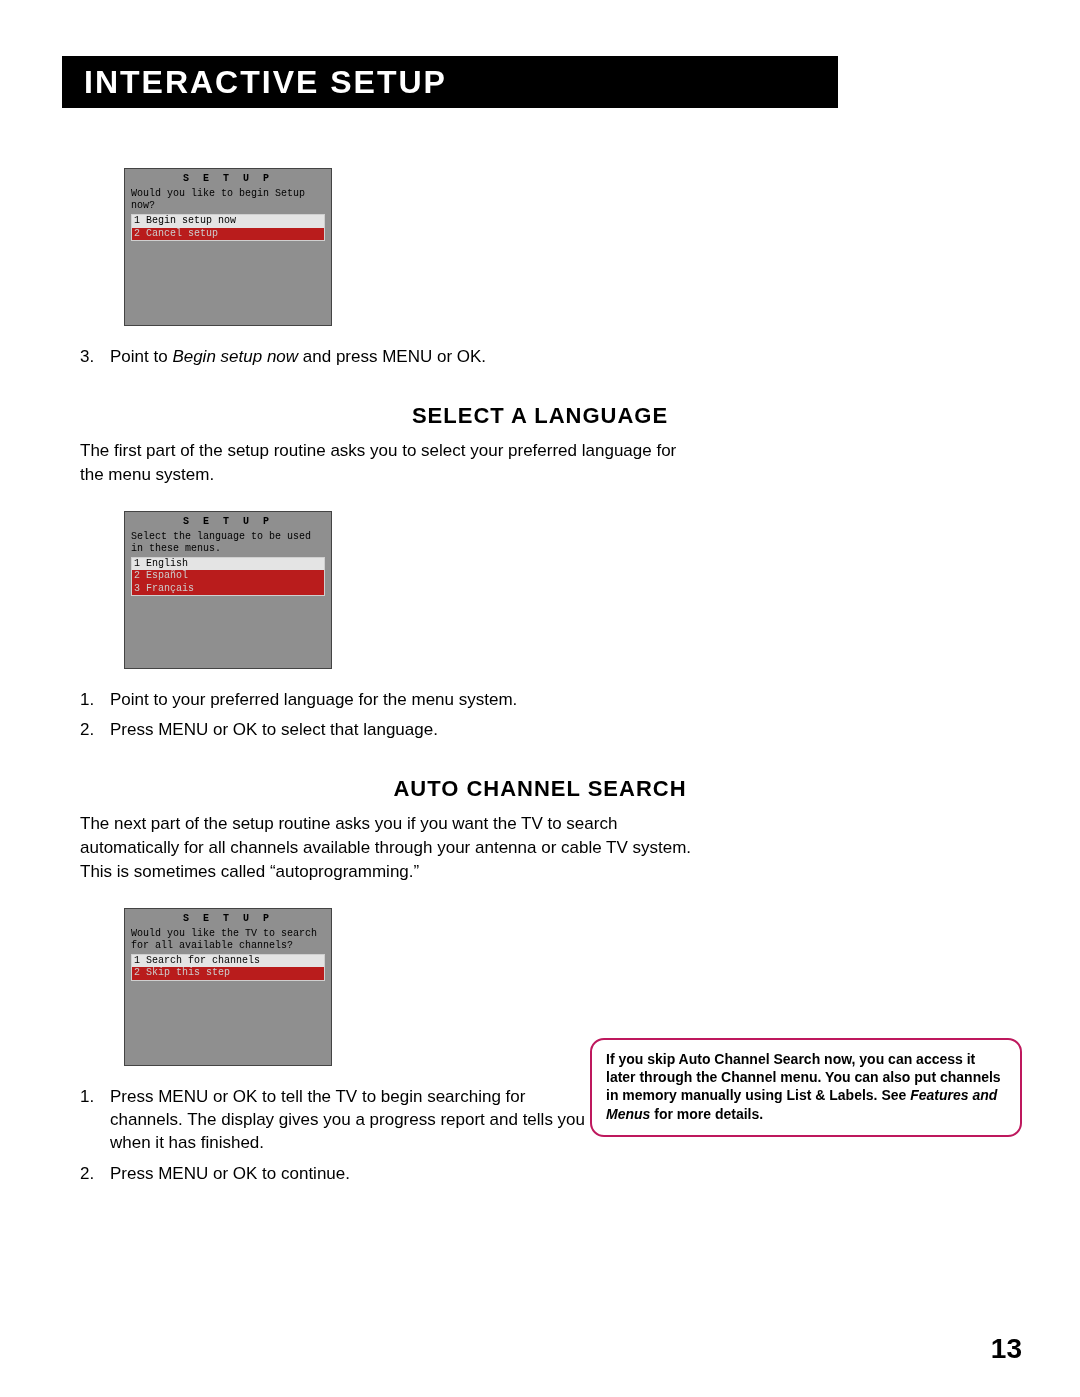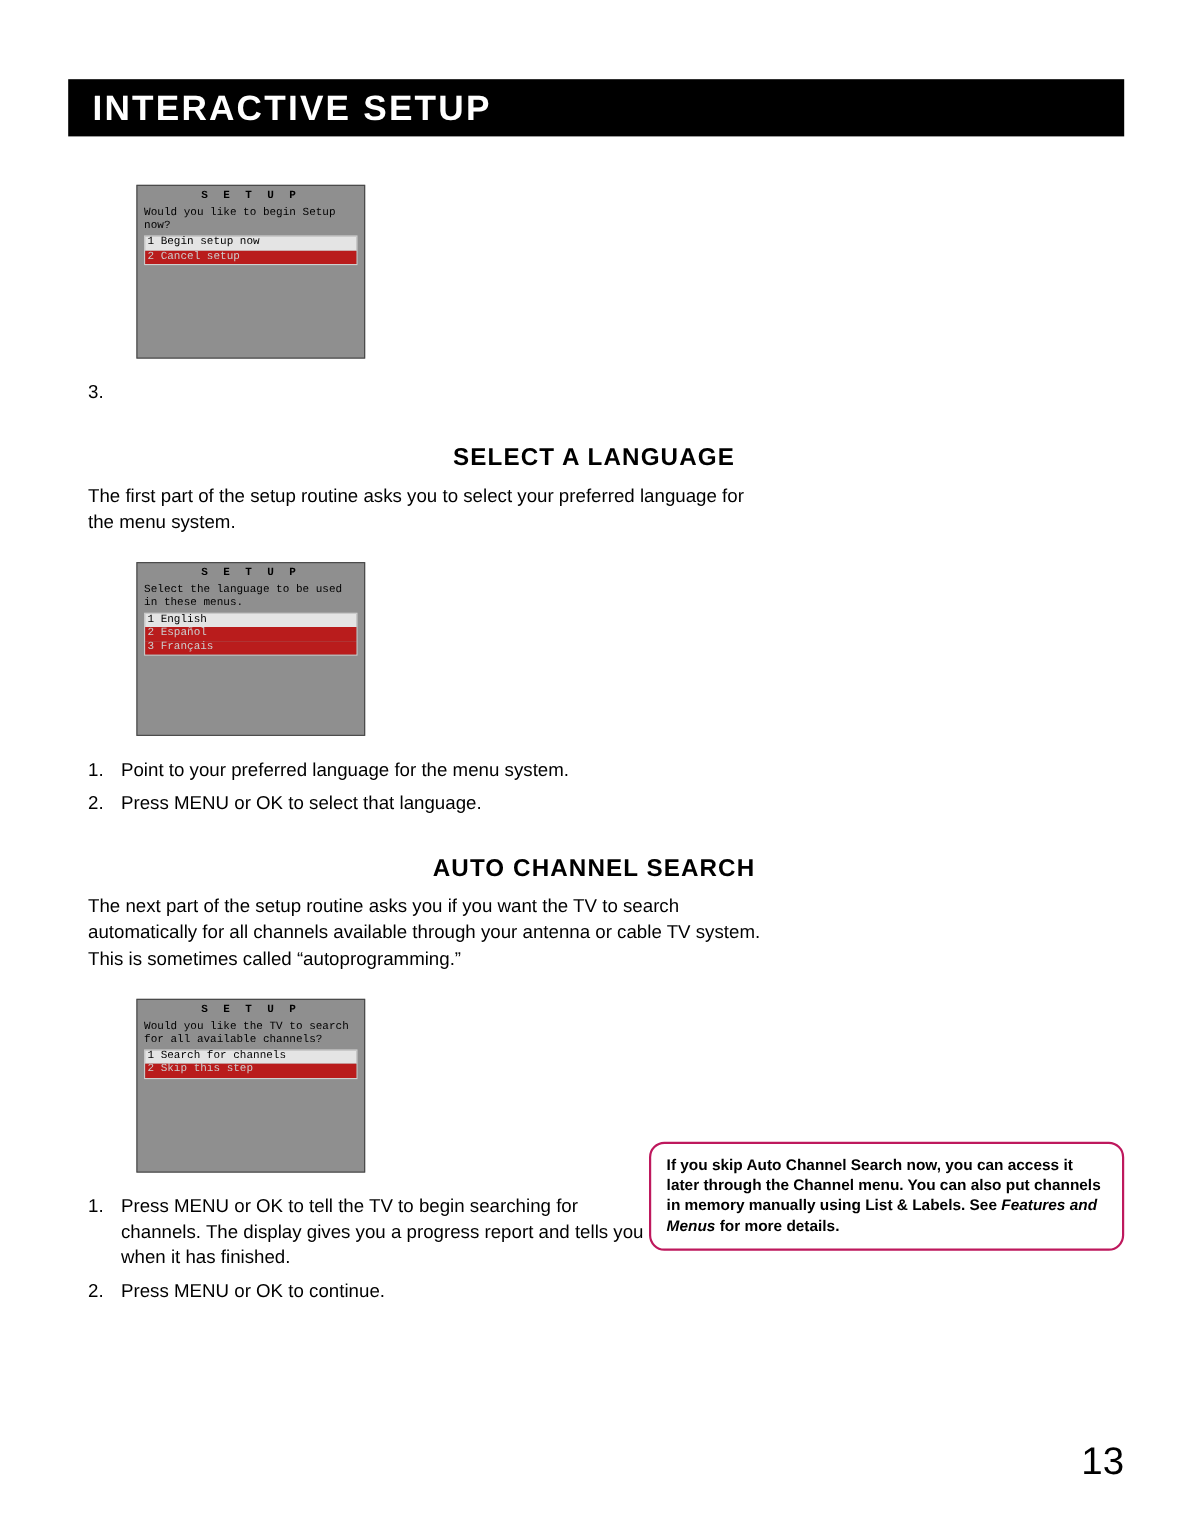--- a/index.html
+++ b/index.html
@@ -11,23 +11,23 @@
   .page {
     position: relative;
     width: 1080px;
     height: 1397px;
     background: #fff;
     font-family: Verdana, Geneva, sans-serif;
     color: #000;
   }
   .title-bar {
     position: absolute;
-    top: 72px;
+    top: 56px;
     left: 62px;
-    width: 960px;
+    width: 776px;
     height: 52px;
     background: #000;
     display: flex;
     align-items: center;
   }
   .title-bar span {
     color: #fff;
     font-family: "Trebuchet MS", "Lithos Pro", sans-serif;
     font-weight: bold;
     font-size: 32px;
@@ -122,24 +122,24 @@
     padding: 10px 14px 12px 14px;
     font-family: "Segoe UI", "Helvetica Neue", Arial, sans-serif;
     font-size: 14px;
     line-height: 1.3;
   }
   .note-box .bold { font-weight: bold; }
   .note-box .ital { font-style: italic; font-weight: bold; }
   .page-number {
     position: absolute;
     right: 58px;
-    bottom: 48px;
+    bottom: 32px;
     font-family: "Segoe UI", Arial, sans-serif;
-    font-weight: normal;
-    font-size: 35px;
+    font-weight: bold;
+    font-size: 28px;
   }
 </style>
 </head>
 <body>
 
 <div class="page">
 
   <div class="title-bar">
     <span>Interactive Setup</span>
   </div>
@@ -157,20 +157,23 @@
         <div class="tv-opt unselected">
           <span>2</span>
           <span>Cancel setup</span>
         </div>
       </div>
     </div>
 
     <ol class="step-list">
       <li>
         <span class="step-num">3.</span>
+        <span>
+          <span>Point to </span><i>Begin setup now</i><span> and press MENU or OK.</span>
+        </span>
       </li>
     </ol>
 
     <h2 class="section-heading">Select a Language</h2>
     <p class="body-text">The first part of the setup routine asks you to select your preferred language for the menu system.</p>
 
     <div class="tv-screen">
       <div class="tv-title">S E T U P</div>
       <div class="tv-prompt">Select the language to be used in these menus.</div>
       <div class="tv-options">

